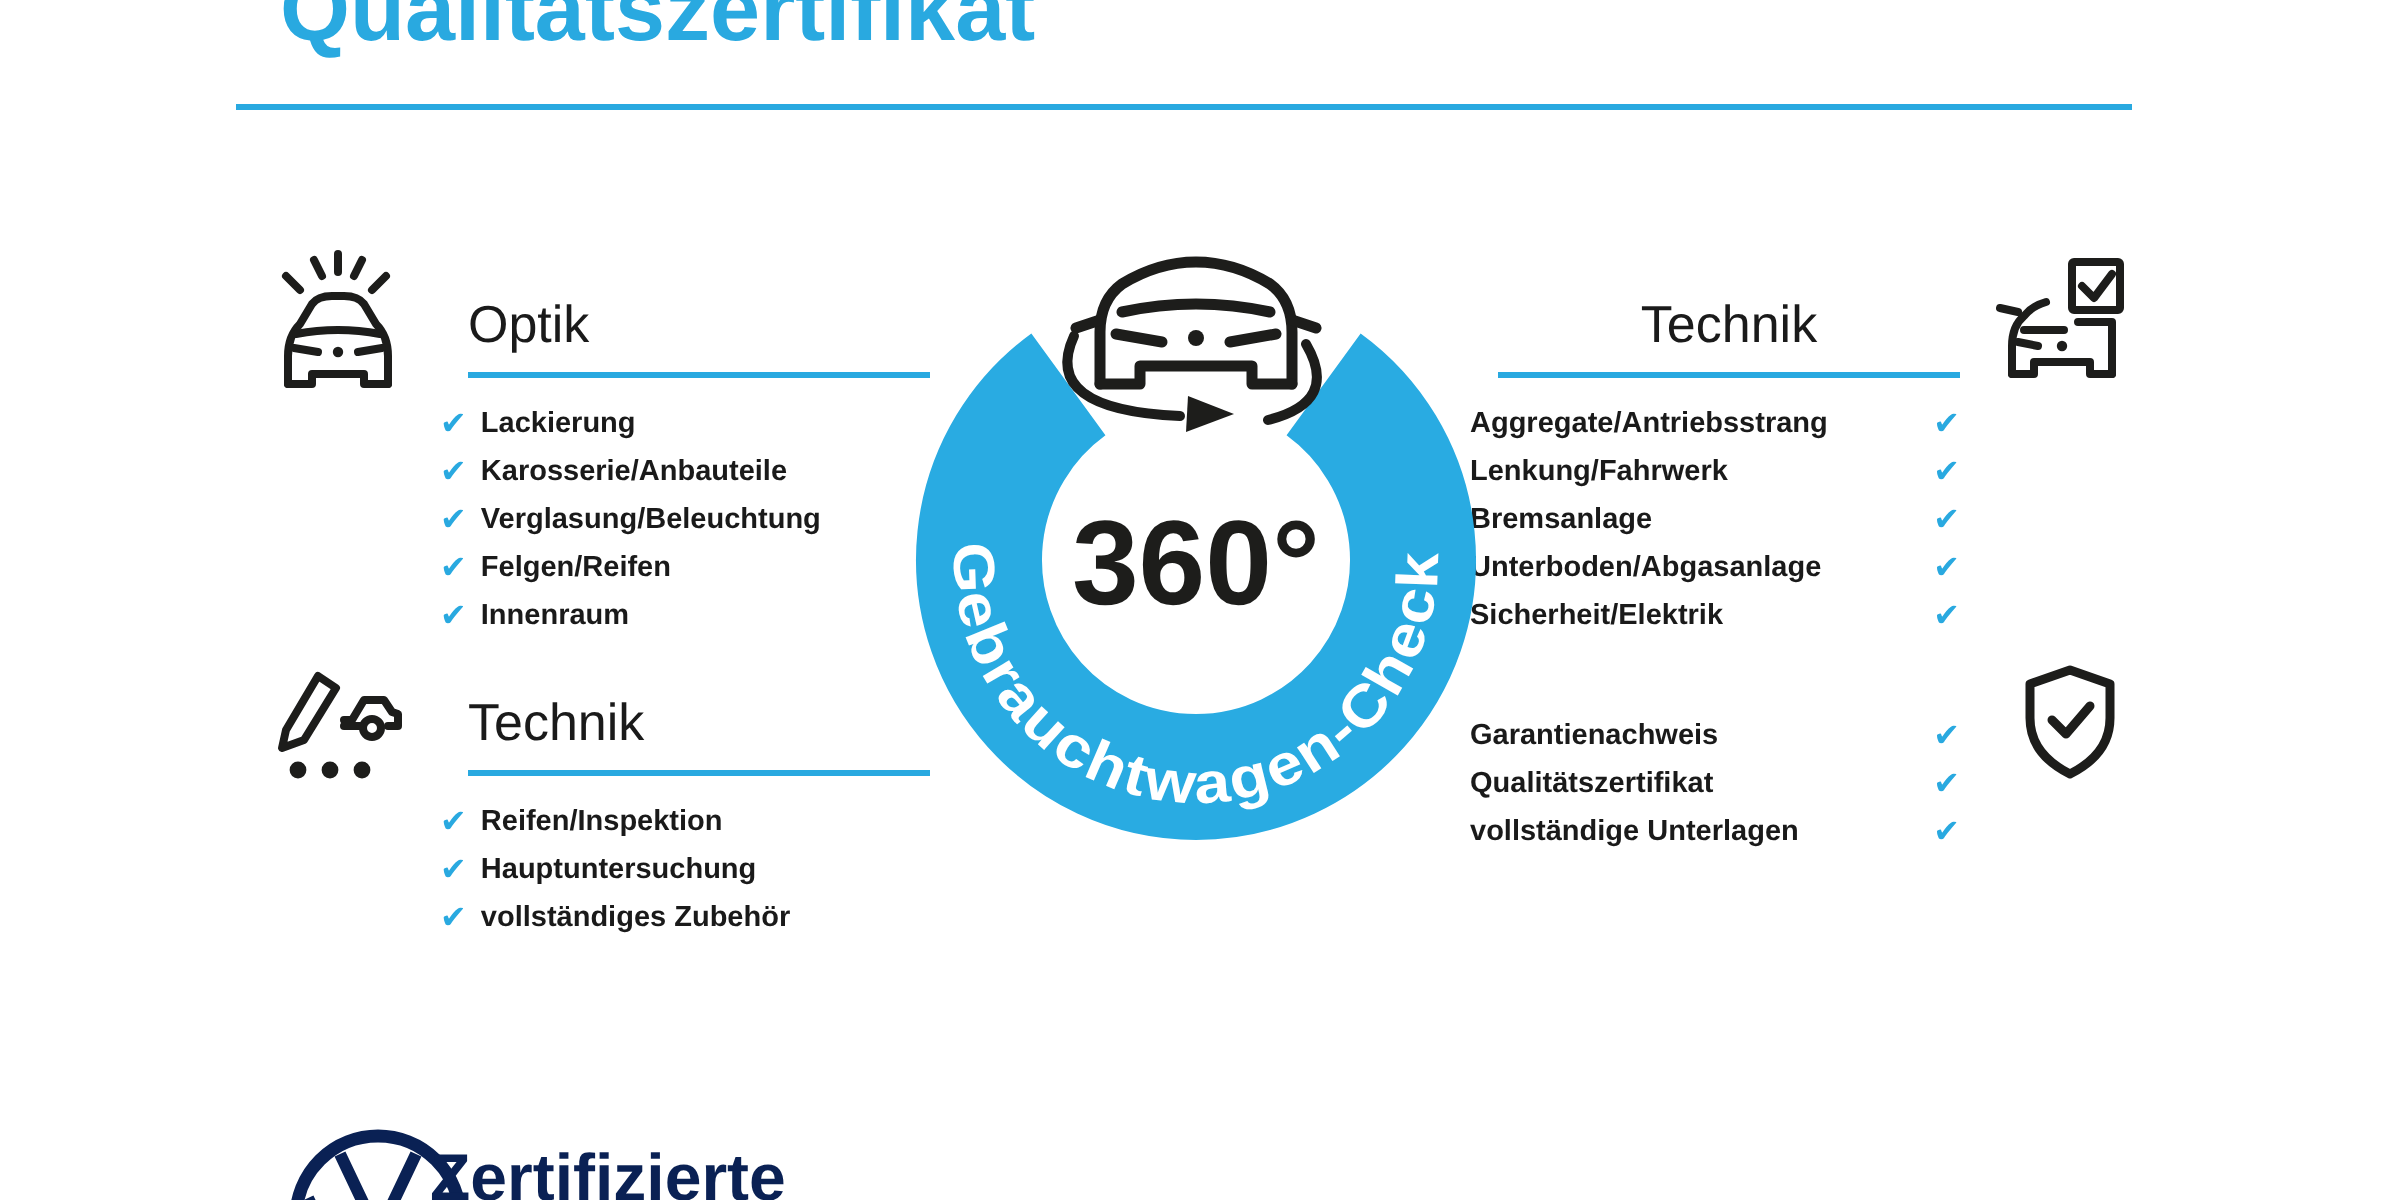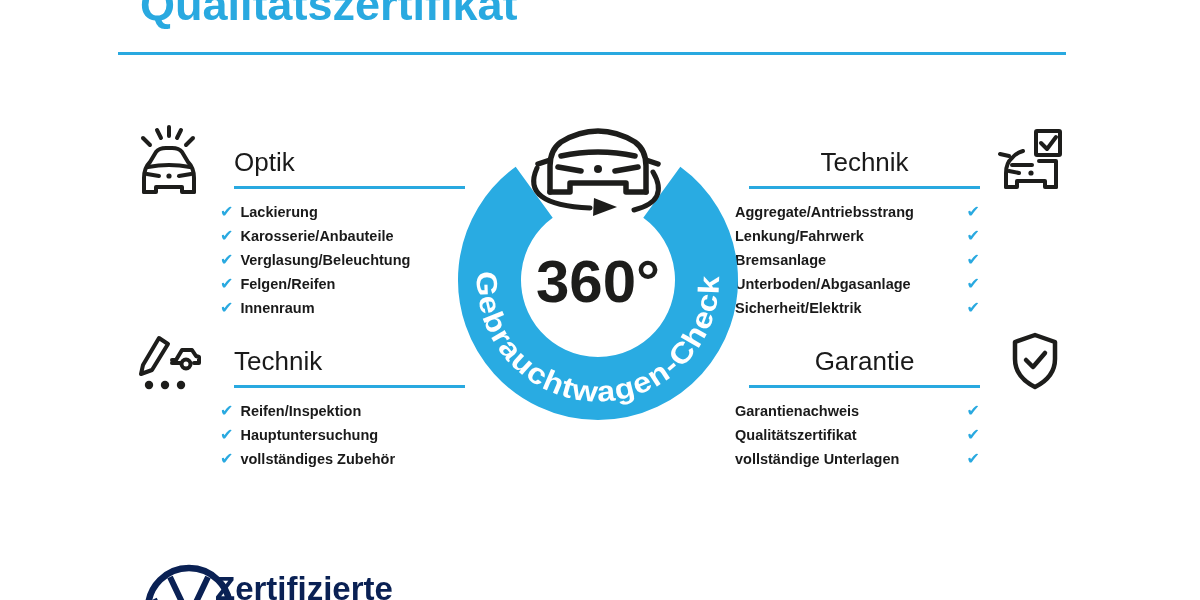--- a/index.html
+++ b/index.html
@@ -142,21 +142,20 @@
           <span class="check">✔</span>
         </div>
       <div class="item">
           <span>Sicherheit/Elektrik</span>
           <span class="check">✔</span>
         </div>
     </div>
   </div>
 
   <div class="sec right" style="left:735px;top:345px;">
-    <div class="sec-head">Garantie</div>
     <div class="sec-items">
       <div class="item">
           <span>Garantienachweis</span>
           <span class="check">✔</span>
         </div>
       <div class="item">
           <span>Qualitätszertifikat</span>
           <span class="check">✔</span>
         </div>
       <div class="item">

